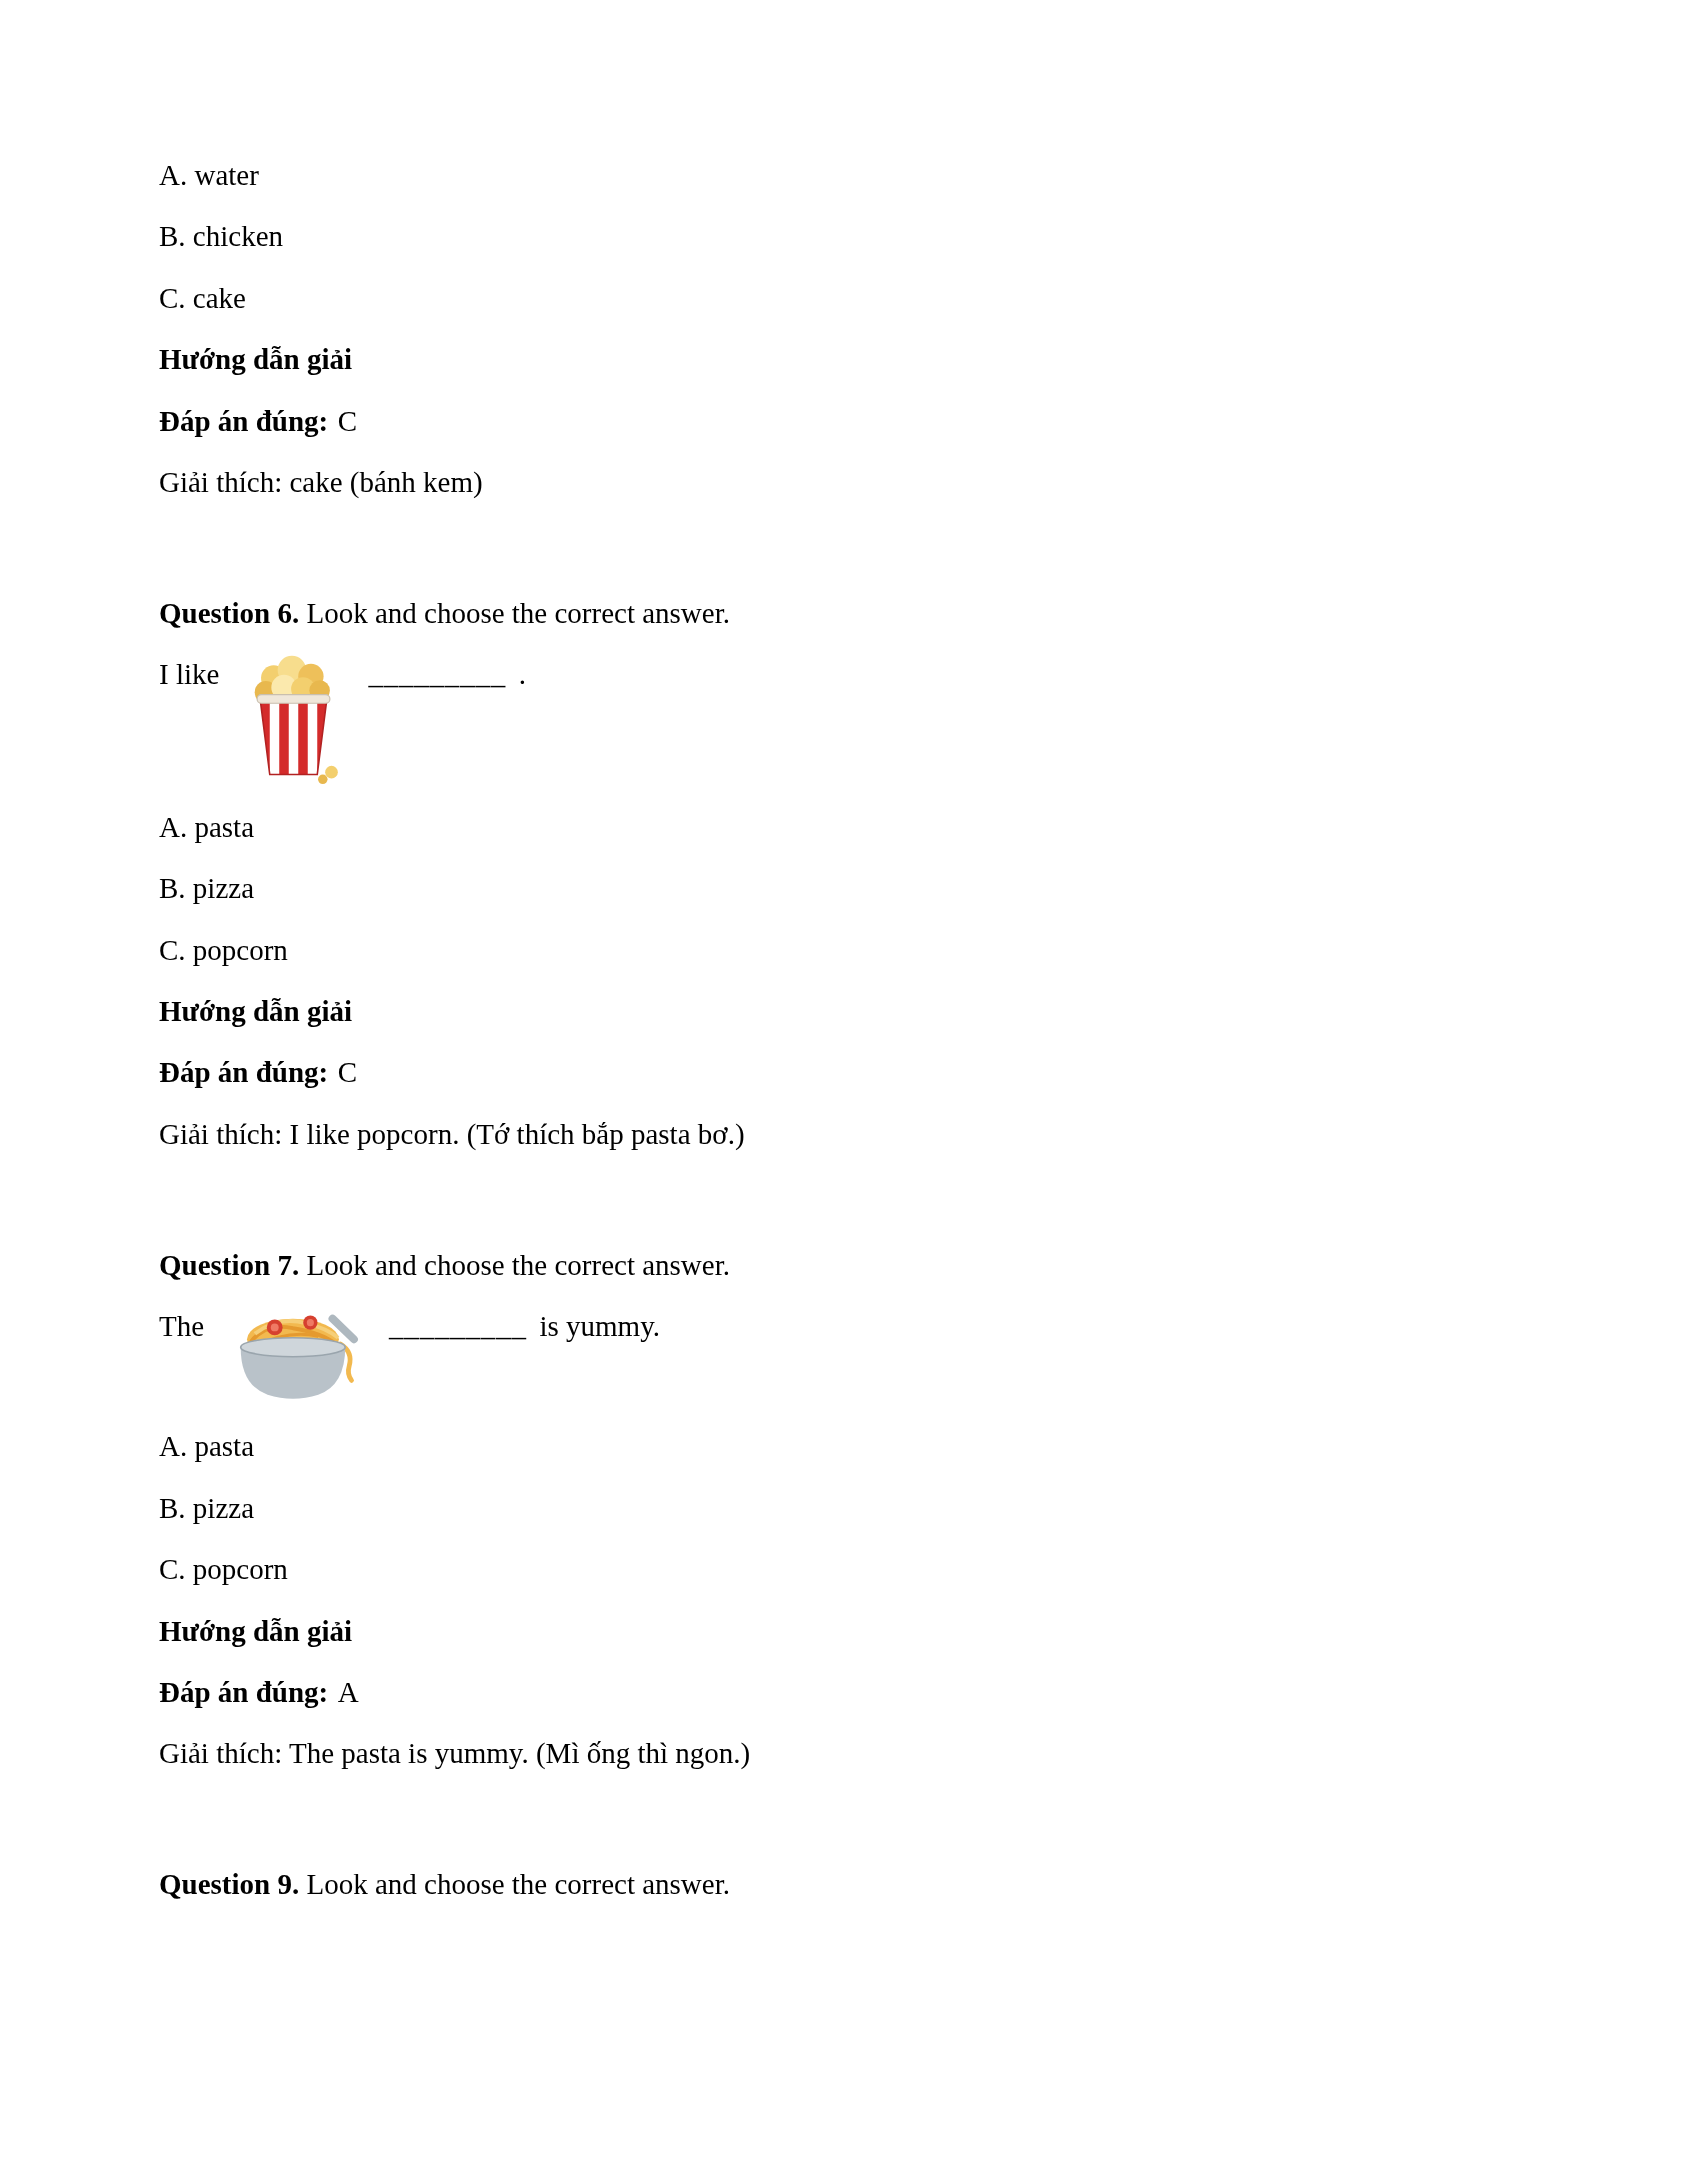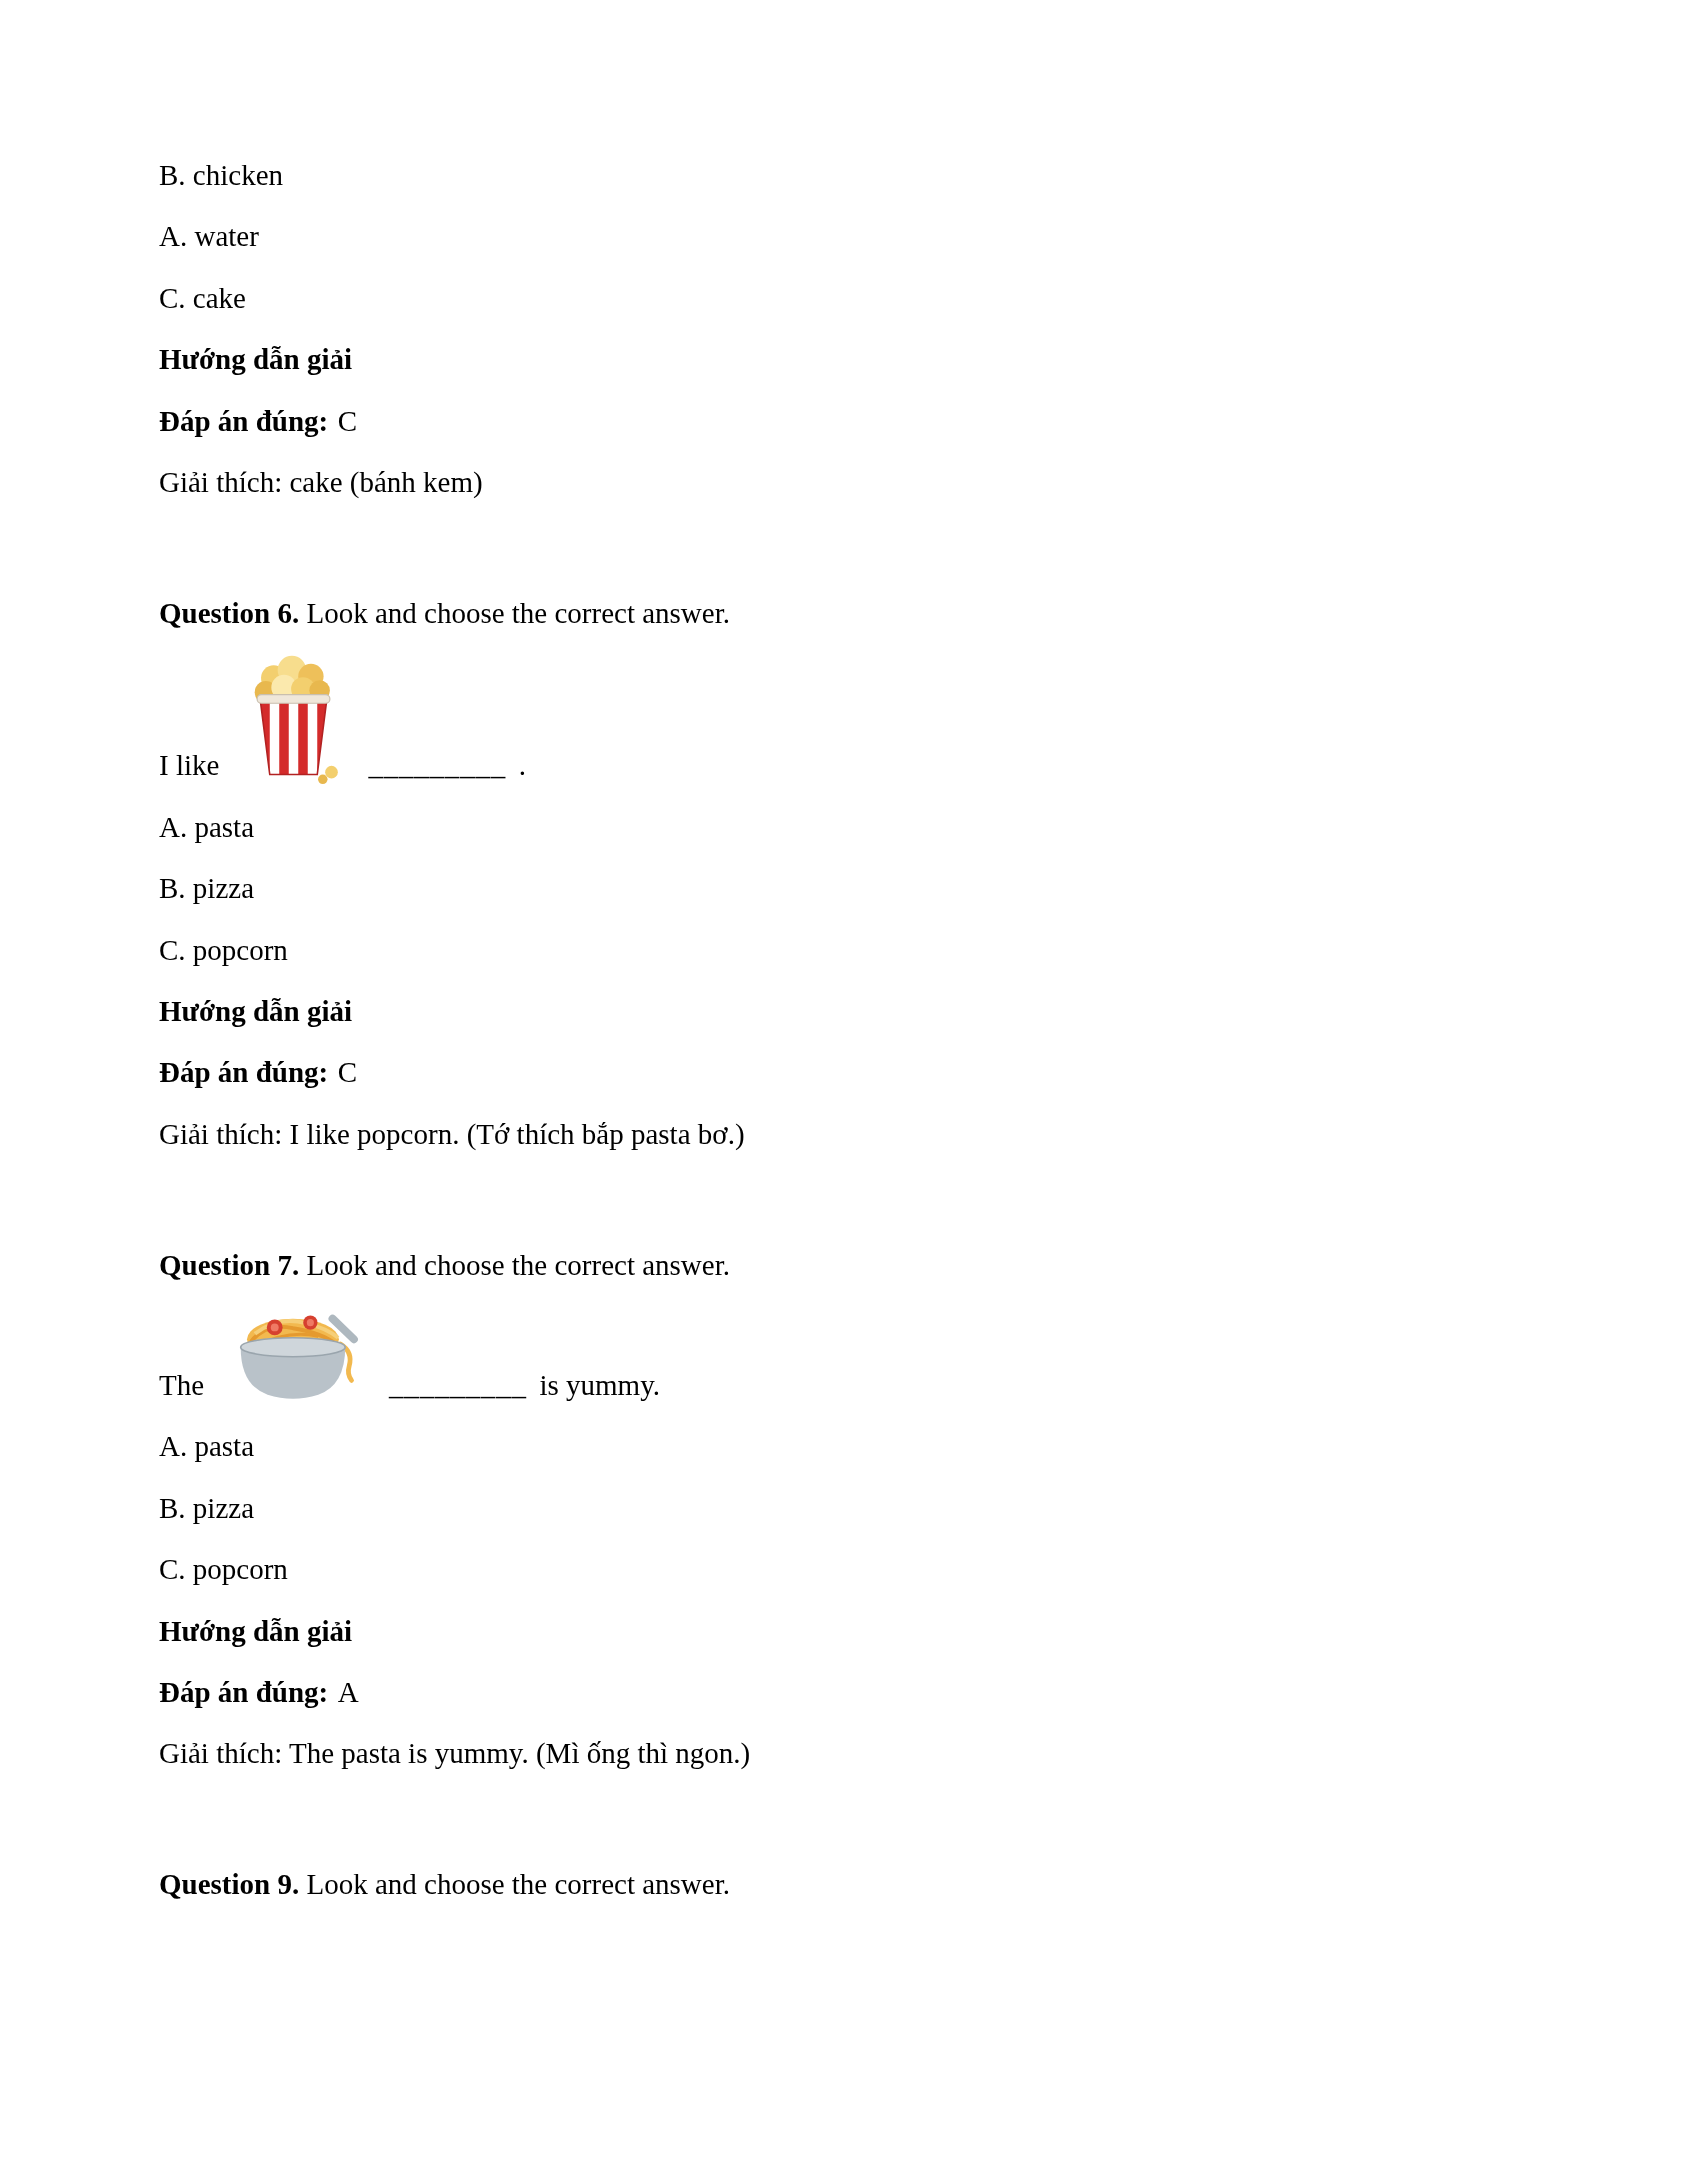--- a/index.html
+++ b/index.html
@@ -16,41 +16,40 @@
     overflow: hidden;
   }
   .line {
     line-height: 40px;
     margin-bottom: 21.4px;
   }
   .bold { font-weight: bold; }
   .question-block { margin-top: 91px; }
   .sentence-line {
     display: flex;
-    align-items: flex-end;
     column-gap: 12.7px;
     margin-bottom: 21.4px;
     line-height: 40px;
   }
   .img-wrap {
     display: inline-block;
     margin: 0 14.3px;
     line-height: 0;
   }
   .blank { letter-spacing: 0.8px; }
   .answer-value { margin-left: 9.5px; }
 </style>
 </head>
 <body>
 
 <div class="page">
 
   <section>
+    <p class="line">A. water</p>
     <p class="line">B. chicken</p>
-    <p class="line">A. water</p>
     <p class="line">C. cake</p>
     <p class="line bold">Hướng dẫn giải</p>
     <p class="line"><span class="bold">Đáp án đúng:</span><span class="answer-value">C</span></p>
     <p class="line">Giải thích: cake (bánh kem)</p>
   </section>
 
   <section class="question-block">
     <p class="line"><span class="bold">Question 6.</span> <span>Look and choose the correct answer.</span></p>
     <div class="sentence-line">
       <span>I like</span>

